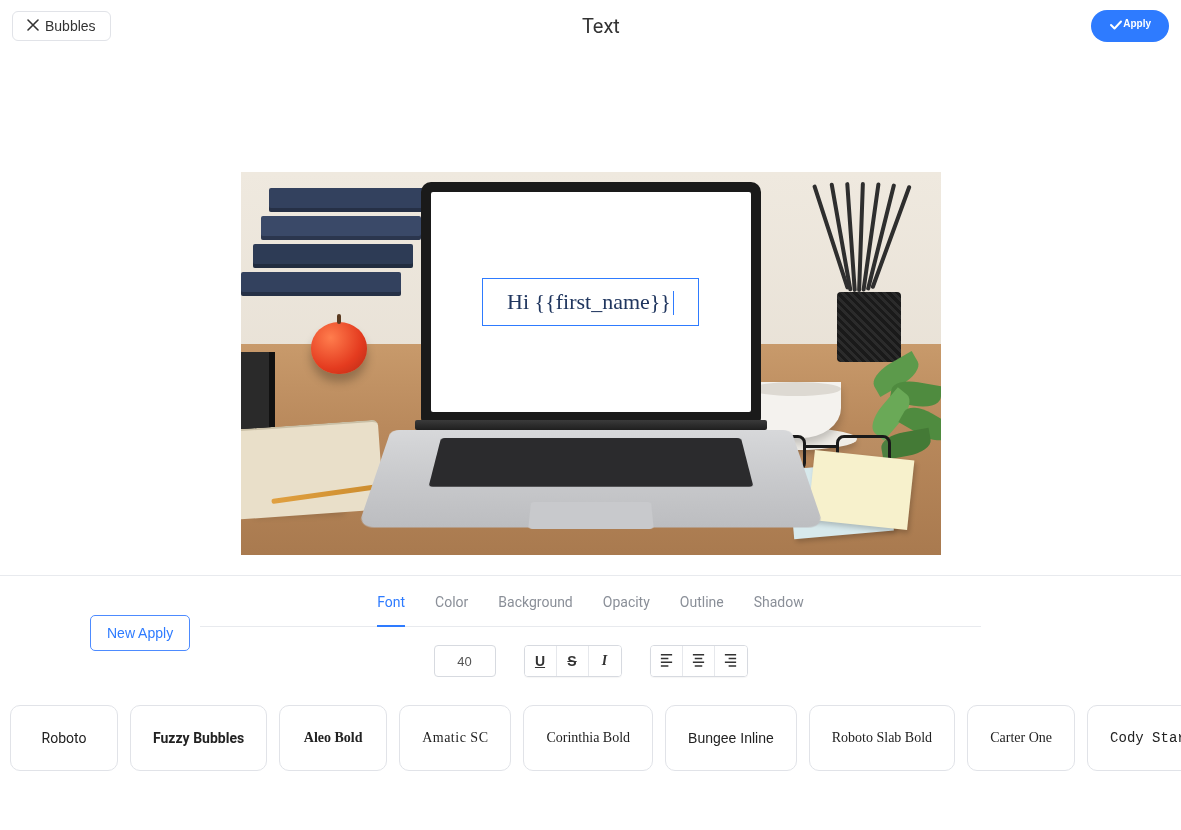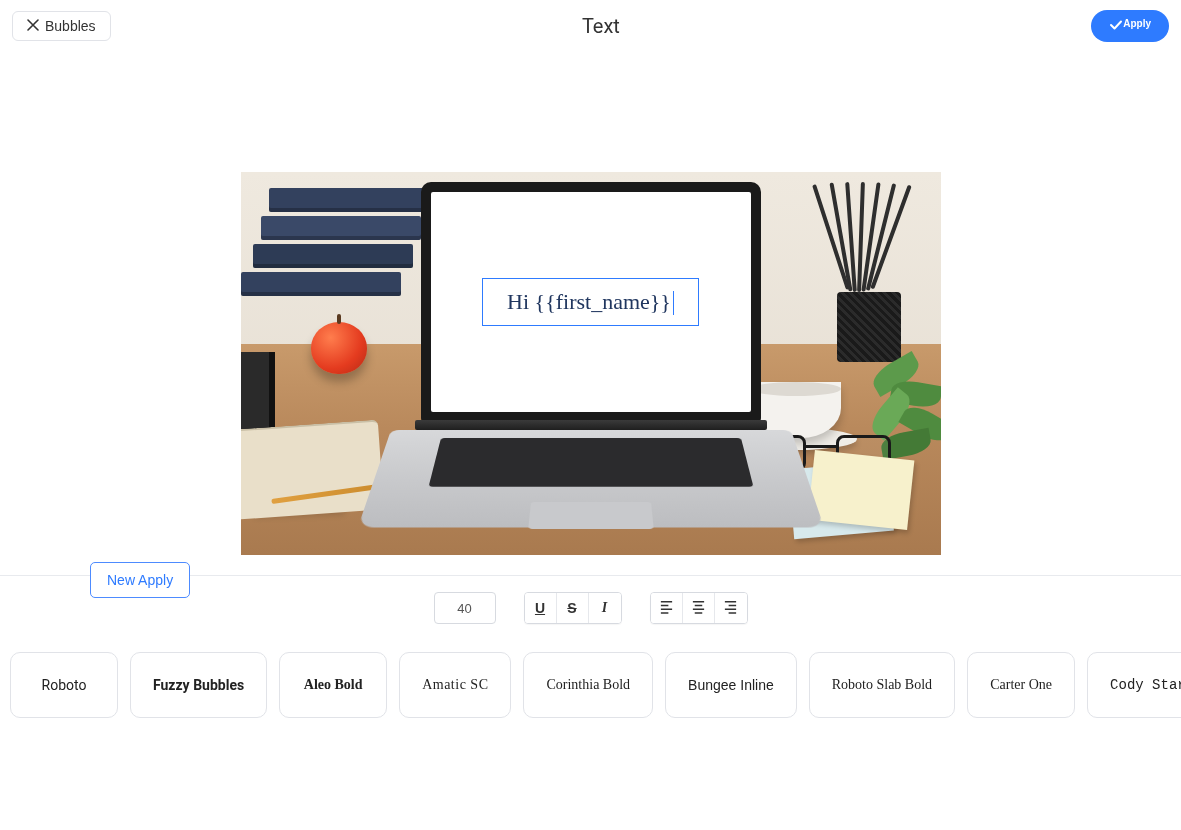--- a/index.html
+++ b/index.html
@@ -191,20 +191,28 @@
         <div class="trackpad"></div>
       </div>
     </div>
   </div>
 </div>
 
 <div class="divider"></div>
 
 <div class="bottom-panel">
 
+  <div class="tabs-row">
+    <div class="tab active">Font</div>
+    <div class="tab">Color</div>
+    <div class="tab">Background</div>
+    <div class="tab">Opacity</div>
+    <div class="tab">Outline</div>
+    <div class="tab">Shadow</div>
+  </div>
 
   <div class="controls-row">
     <button class="new-text-btn">New Apply</button>
 
     <input class="size-input" value="40" style="">
 
     <div class="btn-group">
       <button class="icon-btn">
           <span style="text-decoration:underline;font-weight:600;">U</span>
         </button>

